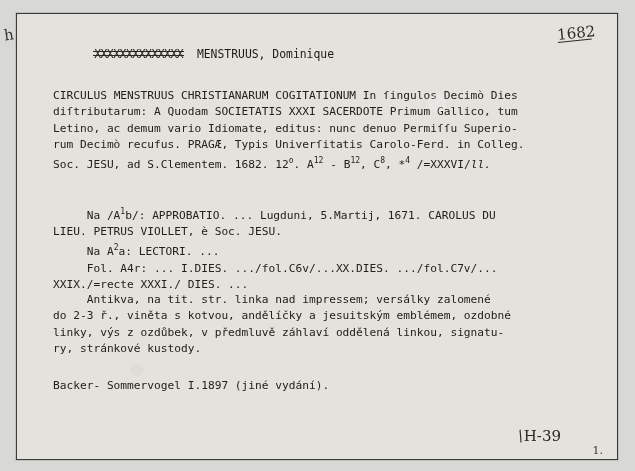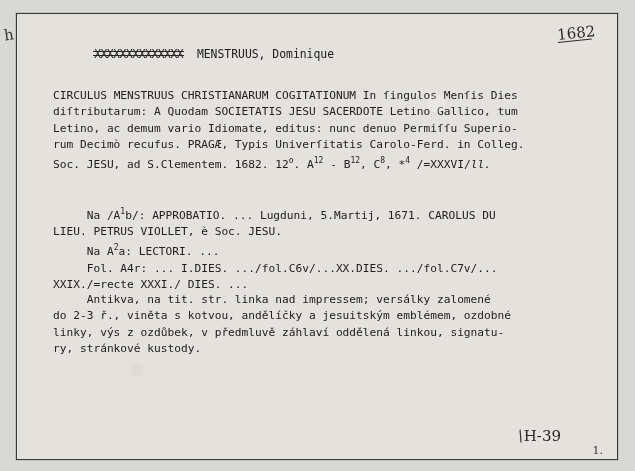--- a/index.html
+++ b/index.html
@@ -151,36 +151,37 @@
 
     <div class="corner-num">
       <span>1682</span>
       <span class="uline"></span>
     </div>
 
     <div class="hdr-line">
       <span class="struck"><span class="xx">XXXXXXXXXXXXXX</span></span><span>&nbsp; </span><span>MENSTRUUS, Dominique</span>
     </div>
 
-    <div class="block" style="left:36px; top:74px;"><span class="u">CIRCULUS</span><span> MENSTRUUS CHRISTIANARUM COGITATIONUM In ſingulos Menſis Dies</span>
-<span>diſtributarum: A Quodam SOCIETATIS JESU SACERDOTE Letino Gallico, tum</span>
+    <div class="block" style="left:36px; top:74px;"><span class="u">CIRCULUS</span><span> MENSTRUUS CHRISTIANARUM COGITATIONUM In ſingulos Decimò Dies</span>
+<span>diſtributarum: A Quodam SOCIETATIS XXXI SACERDOTE Primum Gallico, tum</span>
 <span>Letino, ac demum vario Idiomate, editus: nunc denuo Permiſſu Superio-</span>
 <span>rum Decimò recufus. PRAGÆ, Typis Univerſitatis Carolo-Ferd. in Colleg.</span>
 <span>Soc. JESU, ad S.Clementem. 1682. 12<span class="sup">o</span>. A<span class="sup">12</span> - B<span class="sup">12</span>, C<span class="sup">8</span>, *<span class="sup">4</span> /=XXXVI/<i>ll.</i></span></div>
 
     <div class="block" style="left:36px; top:190px;"><span>     Na /A<span class="sup">1</span>b/: APPROBATIO. ... Lugduni, 5.Martij, 1671. CAROLUS DU</span>
 <span>LIEU. PETRUS VIOLLET, è Soc. JESU.</span>
 <span>     Na A<span class="sup">2</span>a: LECTORI. ...</span>
 <span>     Fol. A4r: ... I.DIES. .../fol.C6v/...XX.DIES. .../fol.C7v/...</span>
 <span>XXIX./=recte XXXI./ DIES. ...</span></div>
 
     <div class="block" style="left:36px; top:278px;"><span>     Antikva, na tit. str. linka nad impressem; versálky zalomené</span>
 <span>do 2-3 ř., viněta s kotvou, andělíčky a jesuitským emblémem, ozdobné</span>
 <span>linky, výs z ozdůbek, v předmluvě záhlaví oddělená linkou, signatu-</span>
 <span>ry, stránkové kustody.</span></div>
 
+    <div class="block" style="left:36px; top:364px;">Backer- Sommervogel I.1897 (jiné vydání).</div>
 
     <div class="bottom-mark"><span class="slash">/</span><span>H-39</span></div>
 
     <div class="page-num">1.</div>
 
   </div>
 </div>
 
 </body></html>

